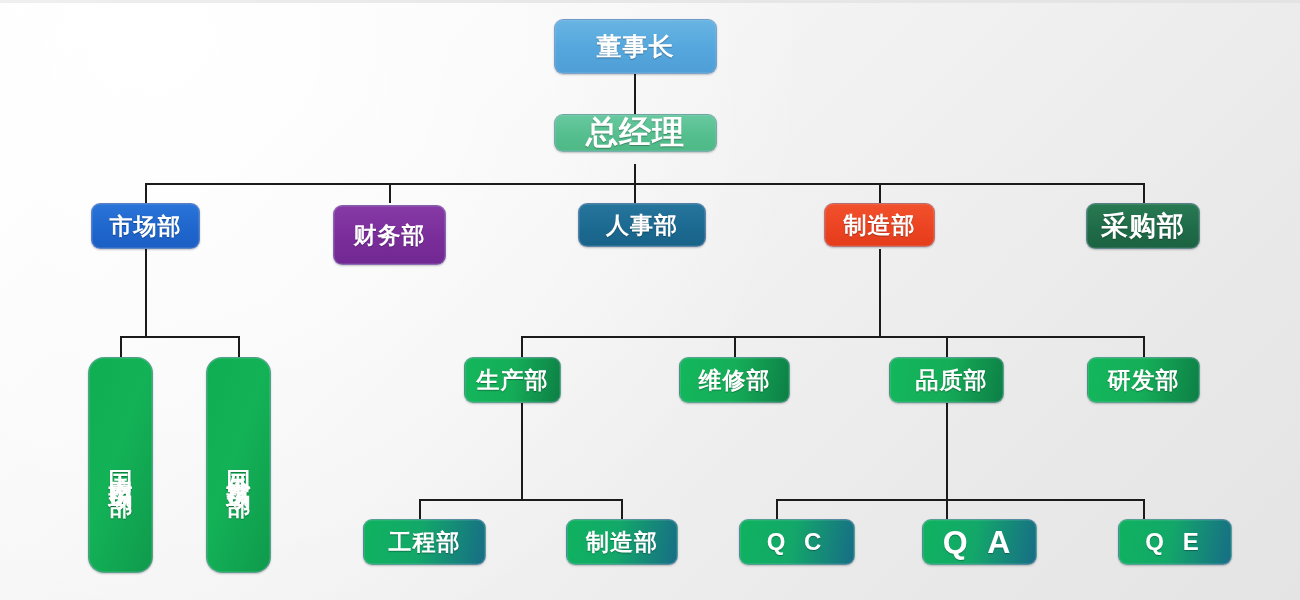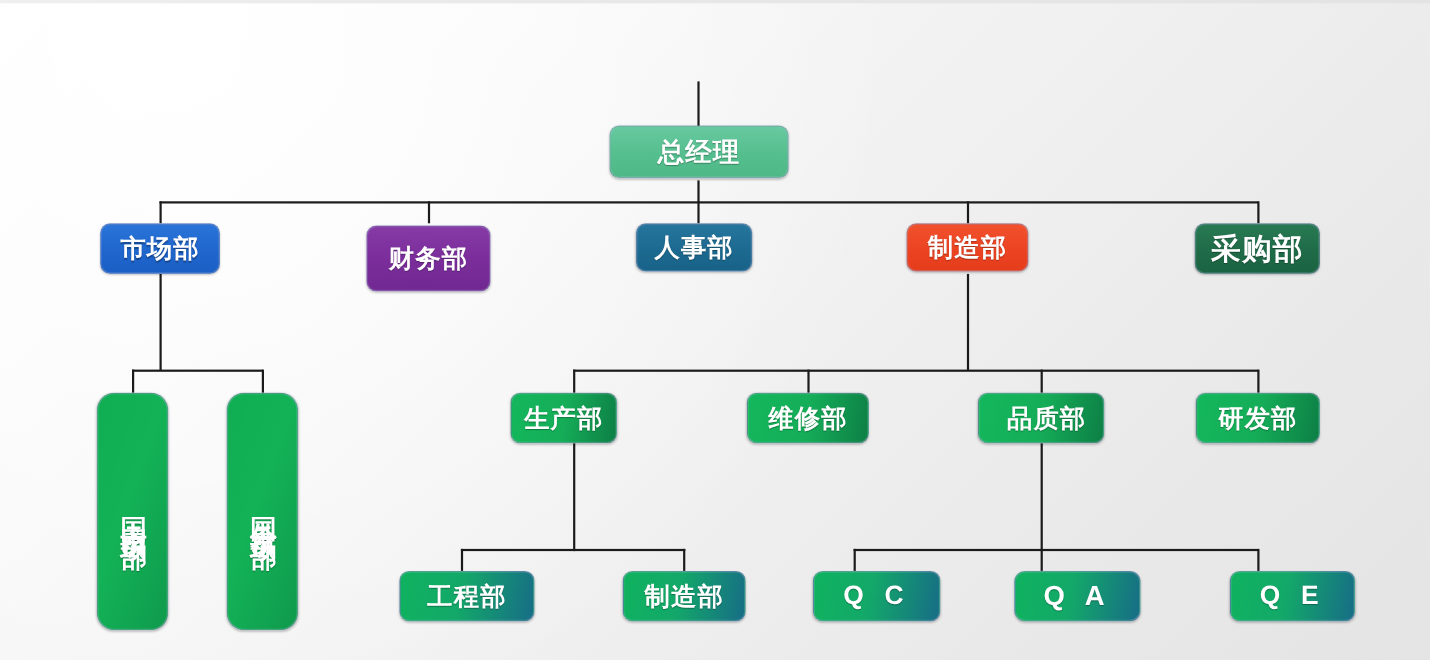--- a/index.html
+++ b/index.html
@@ -73,31 +73,33 @@
   <div class="line h" style="left:419px;top:499px;width:204px;"></div>
   <div class="line v" style="left:419px;top:499px;height:20px;"></div>
   <div class="line v" style="left:621px;top:499px;height:20px;"></div>
 
   <div class="line v" style="left:946px;top:403px;height:98px;"></div>
   <div class="line h" style="left:776px;top:499px;width:368px;"></div>
   <div class="line v" style="left:776px;top:499px;height:20px;"></div>
   <div class="line v" style="left:946px;top:499px;height:20px;"></div>
   <div class="line v" style="left:1143px;top:499px;height:20px;"></div>
 
+  <div class="node" style="left:554px;top:19px;width:163px;height:55px;font-size:25px;
+              background:linear-gradient(180deg,#69b5e3 0%,#55a7dd 52%,#4f9fd6 100%);">董事长</div>
 
-  <div class="node" style="left:554px;top:114px;width:163px;height:48px;font-size:24px;
+  <div class="node" style="left:554px;top:114px;width:163px;height:38px;font-size:32px;
               background:linear-gradient(180deg,#68c9a0 0%,#56bf8f 52%,#4fb887 100%);">总经理</div>
 
   <div class="node" style="left:91px;top:203px;width:109px;height:46px;font-size:23px;
               background:linear-gradient(180deg,#2a74d8 0%,#1f66cd 55%,#1b5fc4 100%);">市场部</div>
 
   <div class="node" style="left:333px;top:205px;width:113px;height:60px;font-size:23px;
               background:linear-gradient(180deg,#863aa6 0%,#7a2d9a 55%,#712892 100%);">财务部</div>
 
-  <div class="node" style="left:578px;top:203px;width:106px;height:44px;font-size:23px;
+  <div class="node" style="left:578px;top:203px;width:128px;height:44px;font-size:23px;
               background:linear-gradient(180deg,#26759c 0%,#1c6a91 55%,#186288 100%);">人事部</div>
 
   <div class="node" style="left:824px;top:203px;width:111px;height:44px;font-size:23px;
               background:linear-gradient(180deg,#f1512d 0%,#ec4422 55%,#e53d1c 100%);">制造部</div>
 
   <div class="node" style="left:1086px;top:203px;width:114px;height:46px;font-size:27px;
               background:linear-gradient(180deg,#287a53 0%,#1f6b48 55%,#1b6342 100%);">采购部</div>
 
   <div class="node vertical" style="left:88px;top:357px;width:65px;height:216px;font-size:24px;
               background:linear-gradient(110deg,#10ae52 0%,#13b257 45%,#0f9a4c 100%);">国内市场部</div>
@@ -119,19 +121,19 @@
 
   <div class="node" style="left:363px;top:519px;width:123px;height:46px;font-size:23px;
               background:linear-gradient(100deg,#0fb25f 0%,#13a869 45%,#176d86 100%);">工程部</div>
 
   <div class="node" style="left:566px;top:519px;width:112px;height:46px;font-size:23px;
               background:linear-gradient(100deg,#0fb25f 0%,#13a869 45%,#176d86 100%);">制造部</div>
 
   <div class="node mono-space" style="left:707px;top:519px;width:116px;height:46px;font-size:24px;
               background:linear-gradient(100deg,#0fb25f 0%,#13a869 45%,#176d86 100%);">Q C</div>
 
-  <div class="node mono-space" style="left:890px;top:519px;width:115px;height:46px;font-size:25px;
-              background:linear-gradient(100deg,#0fb25f 0%,#13a869 45%,#176d86 100%);border-radius:10px;">Q A</div>
+  <div class="node mono-space" style="left:890px;top:519px;width:115px;height:46px;font-size:32px;
+              background:linear-gradient(100deg,#0fb25f 0%,#13a869 45%,#176d86 100%);">Q A</div>
 
   <div class="node mono-space" style="left:1086px;top:519px;width:114px;height:46px;font-size:24px;
               background:linear-gradient(100deg,#0fb25f 0%,#13a869 45%,#176d86 100%);">Q E</div>
 
 </div>
 
 </body></html>

